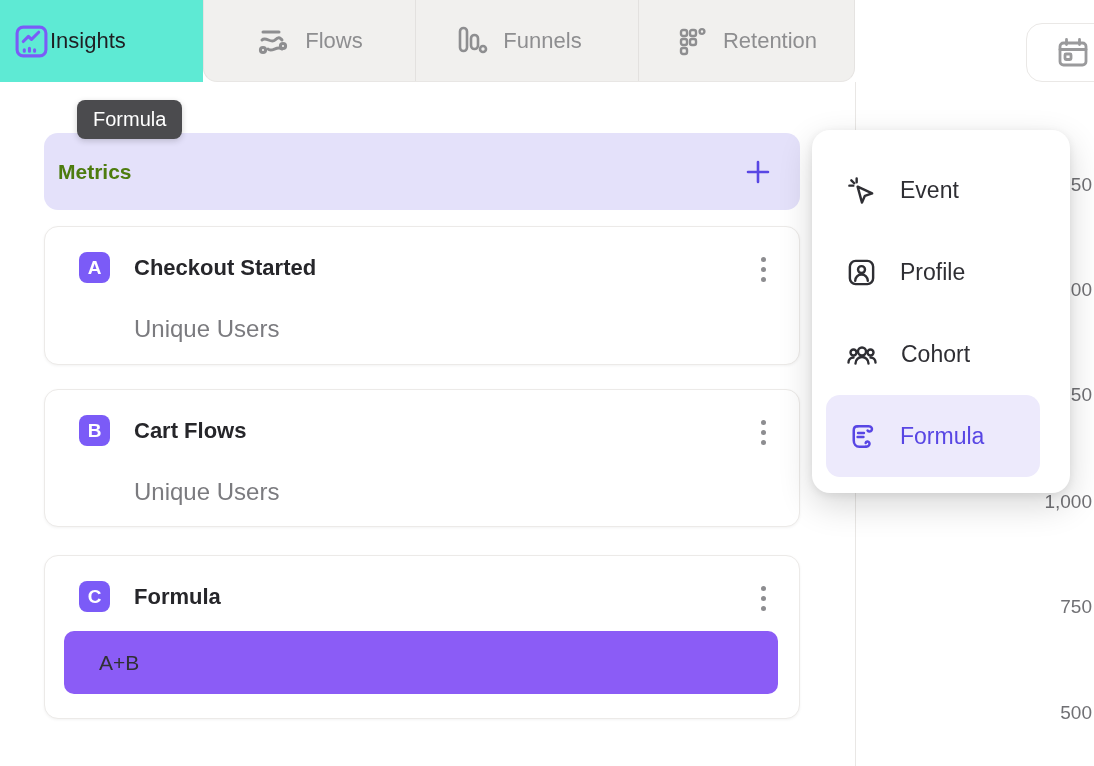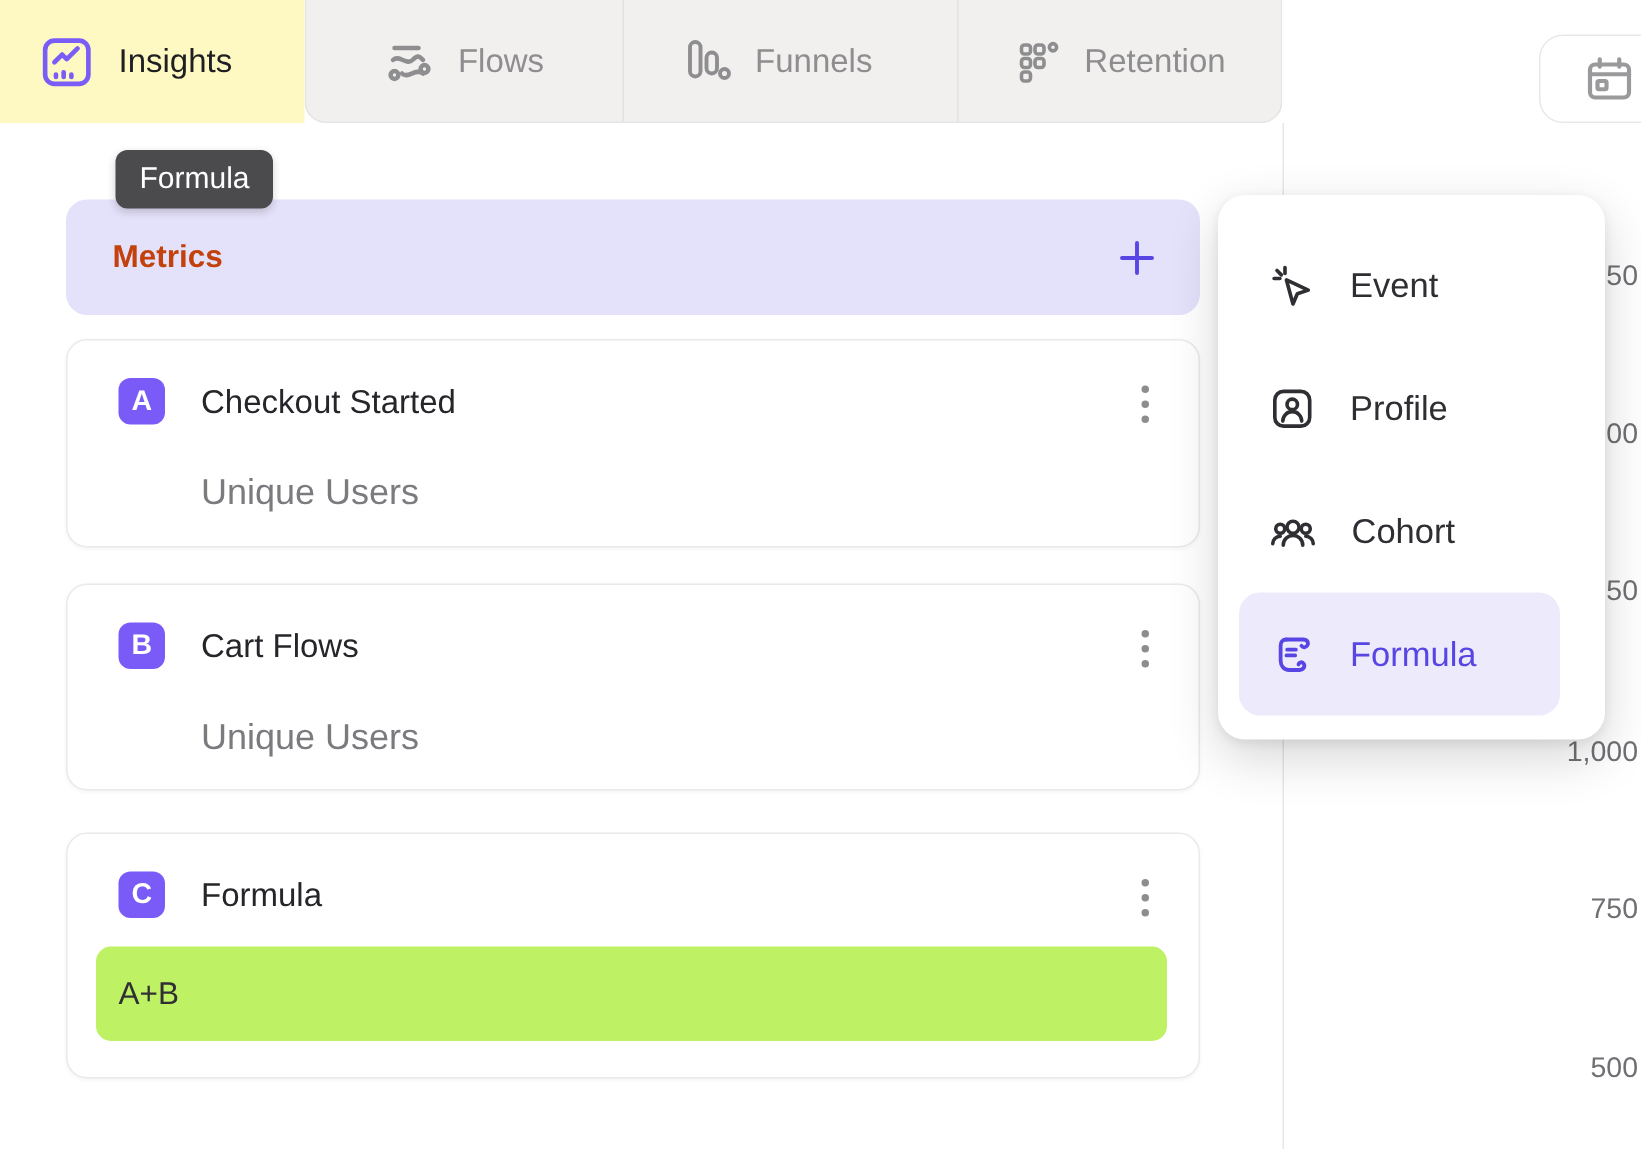--- a/index.html
+++ b/index.html
@@ -9,62 +9,62 @@
 
   
   .tabstrip-gray { position:absolute; left:203px; top:0; width:652px; height:82px;
     background:#f1f0ee; border-left:1px solid #e5e3e1; border-bottom:1px solid #e8e6e4;
     border-right:1px solid #e5e3e1; border-radius:0 0 14px 14px; display:flex; }
   .tab { display:flex; align-items:center; justify-content:center; gap:15px;
     color:#8e8e90; font-size:22px; cursor:pointer; }
   .tab + .tab { border-left:1px solid #e3e1df; }
   .tab-funnels { width:207px; } .tab-flows { width:211px; } .tab-retention { flex:1;margin-left:16px; }
   .tab-active { position:absolute; left:0; top:0; width:203px; height:82px;
-    background:#fef9c3; display:flex; align-items:center; gap:17px; padding-left:27px;
+    background:#5eead4; display:flex; align-items:center; gap:1px; padding-left:14px;
     color:#1f1f23; font-size:22px; font-weight:500; cursor:pointer; }
   .tab .ticon, .tab-active .ticon { flex:0 0 auto; display:block; }
 
   
   .v-divider { position:absolute; left:855px; top:82px; width:1px; height:684px; background:#e9e7e5; }
 
   
   .date-btn { position:absolute; left:1026px; top:23px; width:86px; height:59px;
     background:#ffffff; border:1px solid #eae8e6; border-radius:16px; cursor:pointer;
     display:flex; align-items:center; padding-left:28px; }
 
   
   .tooltip { position:absolute; left:77px; top:100px; height:39px; padding:0 16px;
     background:#4b4b4e; color:#ffffff; font-size:20px; line-height:39px;
     border-radius:8px; z-index:30; box-shadow:0 2px 6px rgba(0,0,0,.18); }
 
   
   .metrics-bar { position:absolute; left:44px; top:133px; width:756px; height:77px;
     background:#e4e1fa; border-radius:14px; display:flex; align-items:center; z-index:5; }
-  .metrics-title { margin-left:31px; color:#c2410c; font-size:21px; font-weight:700; }
+  .metrics-title { margin-left:14px; color:#4d7c0f; font-size:21px; font-weight:700; }
   .plus-btn { position:absolute; right:22px; top:50%; transform:translateY(-50%);
     width:40px; height:40px; display:flex; align-items:center; justify-content:center;
     cursor:pointer; border-radius:8px; }
 
   
   .card { position:absolute; left:44px; width:756px; background:#ffffff;
     border:1px solid #eceae8; border-radius:14px; box-shadow:0 1px 3px rgba(0,0,0,.05); }
   .card-a { top:226px; height:139px; }
   .card-b { top:389px; height:138px; }
   .card-c { top:555px; height:164px; }
   .badge { position:absolute; left:34px; top:25px; width:31px; height:31px;
     background:#7b5bf7; border-radius:8px; color:#ffffff; font-size:19px; font-weight:700;
     display:flex; align-items:center; justify-content:center; }
-  .card-title { position:absolute; left:89px; top:28px; color:#26262a; font-size:22px; font-weight:400; }
+  .card-title { position:absolute; left:89px; top:28px; color:#26262a; font-size:22px; font-weight:700; }
   .card-sub { position:absolute; left:89px; top:88px; color:#7b7b7f; font-size:24px;text-align:right; }
   .kebab { position:absolute; right:22px; top:24px; width:28px; height:36px;
     display:flex; flex-direction:column; align-items:center; justify-content:center; gap:5px; cursor:pointer; }
   .kebab i { width:5px; height:5px; border-radius:50%; background:#8d8d90; display:block; }
   .formula-input { position:absolute; left:19px; top:75px; width:714px; height:63px;
-    background:#bef264; border-radius:10px; color:#303034; font-size:21px;
-    line-height:63px; padding-left:15px; cursor:text; }
+    background:#8b5cf6; border-radius:10px; color:#303034; font-size:21px;
+    line-height:63px; padding-left:35px; cursor:text; }
 
   
   .axis-label { position:absolute; right:2px; color:#707074; font-size:19px; text-align:right; }
 
   
   .menu { position:absolute; left:812px; top:130px; width:258px; height:363px;
     background:#ffffff; border-radius:18px; z-index:40;
     box-shadow:0 12px 34px rgba(0,0,0,.16), 0 2px 8px rgba(0,0,0,.08);
     padding:19px 30px 16px 14px; }
   .menu-item { height:82px; display:flex; align-items:center; gap:23px; padding-left:20px;

